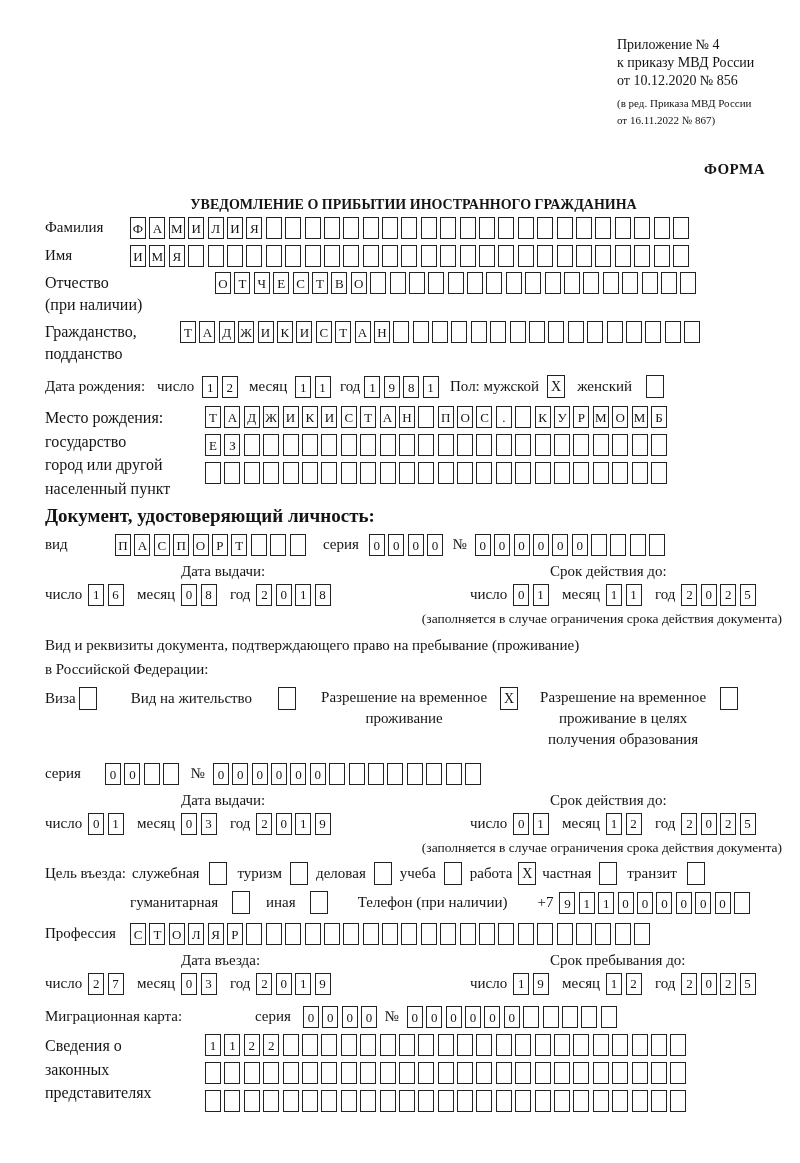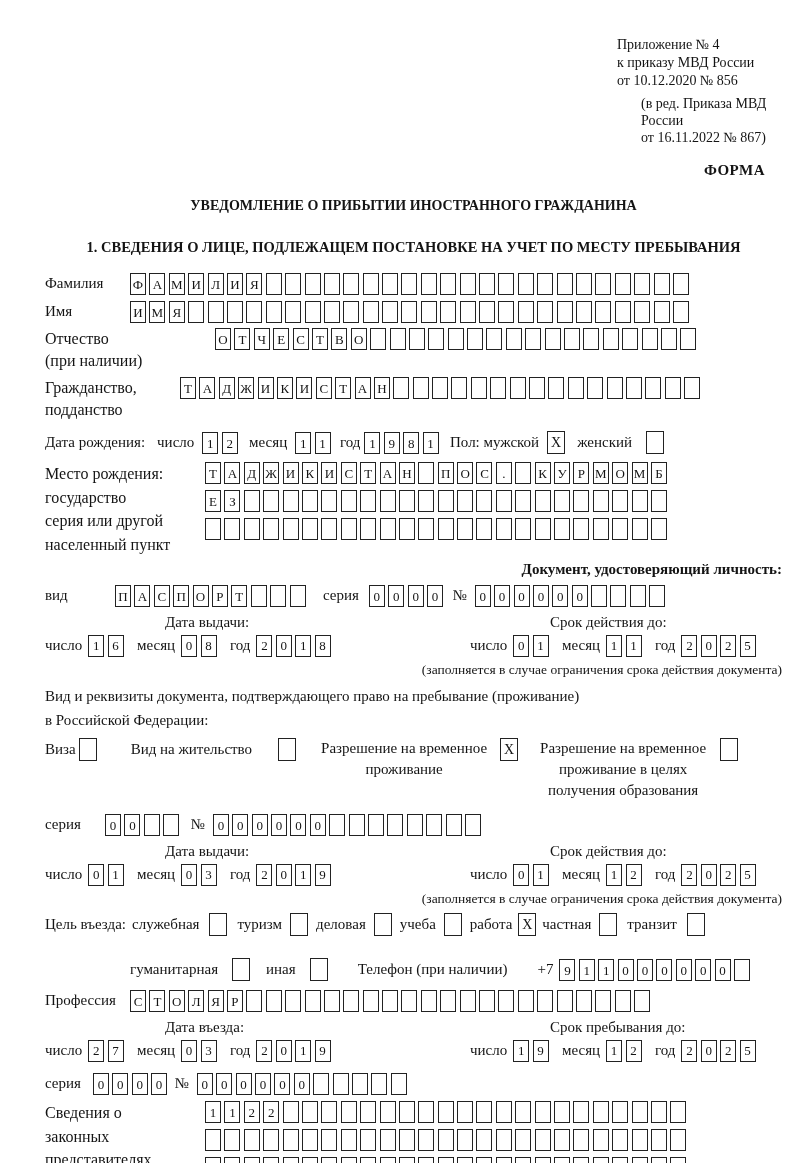--- a/index.html
+++ b/index.html
@@ -6,23 +6,23 @@
   html,body { background:#ffffff; }
   body {
     width:800px; height:1163px; overflow:hidden;
     color:#141414;
     font-family:"Liberation Serif","DejaVu Serif",serif;
   }
   .page { padding:36px 18px 0 45px; }
 
   
   .req-block { margin-left:572px; line-height:18px; font-size:14px; }
-  .req-block .small { font-size:14px; line-height:17px;margin-left:24px; }
+  .req-block .small { font-size:11px; line-height:17px; }
   .req-block .gap { display:block; height:5px; }
-  .forma { text-align:right; padding-right:17px; font-weight:bold; font-size:15px; margin-top:16px; letter-spacing:.5px; }
+  .forma { text-align:right; padding-right:17px; font-weight:bold; font-size:15px; margin-top:32px; letter-spacing:.5px; }
 
   .title { text-align:center; font-weight:bold; font-size:14px; line-height:22px; margin-top:16px; }
   .blank-line { display:inline-block; width:62px; border-bottom:2.2px solid #3a3a3a; height:14px; margin-left:14px; }
   .section-title { text-align:center; font-weight:bold; font-size:14.5px; margin-top:22px; margin-bottom:16px; }
 
   .row { display:flex; align-items:flex-end; margin-bottom:5px; }
   .row.top { align-items:flex-start; }
   .lbl { font-size:15px; flex:none; line-height:23px; }
   .lbl2 { font-size:16px; line-height:22px; flex:none; }
 
@@ -35,21 +35,21 @@
     font-size:13px; line-height:1;
   }
   .checkbox {
     width:18px; height:23px; flex:none;
     border:1.6px solid #222;
     display:inline-flex; align-items:center; justify-content:center;
     font-size:14px;
   }
 
   .hdr-row { position:relative; height:20px; font-size:15px; margin-top:7px; }
-  .hdr1 { position:absolute; left:120px;text-align:right; }
+  .hdr1 { position:absolute; left:136px;text-align:right; }
   .hdr2 { position:absolute; left:505px; }
   .dg-left { width:355px; display:flex; align-items:center; flex:none; }
   .dg-right { display:flex; align-items:center; margin-left:70px; }
   .dg-left > .lbl, .dg-right > .lbl { margin-right:6px; }
   .dg-left > .cells, .dg-right > .cells { margin-right:10px; }
   .note-right { text-align:right; font-size:13.5px; margin:1px 0 6px 0; }
 
   .para { font-size:15px; line-height:24px; }
   .opt-label-c { font-size:15px; line-height:21px; text-align:center; }
 </style>
@@ -66,21 +66,20 @@
     <div class="small">(в ред. Приказа МВД России</div>
     <div class="small">от 16.11.2022 № 867)</div>
   </div>
 
   <div class="forma">ФОРМА</div>
 
   <div class="title">
     <div>УВЕДОМЛЕНИЕ О ПРИБЫТИИ ИНОСТРАННОГО ГРАЖДАНИНА</div>
   </div>
 
-  <div class="section-title">1. СВЕДЕНИЯ О ЛИЦЕ, ПОДЛЕЖАЩЕМ ПОСТАНОВКЕ НА УЧЕТ ПО МЕСТУ ПРЕБЫВАНИЯ</div>
 
   <div class="row">
     <span class="lbl" style="width:85px">Фамилия</span>
     <span class="cells">
         <span class="cell">Ф</span>
         <span class="cell">А</span>
         <span class="cell">М</span>
         <span class="cell">И</span>
         <span class="cell">Л</span>
         <span class="cell">И</span>
@@ -237,21 +236,21 @@
     <span class="lbl" style="margin-left:8px;margin-right:8px">Пол: мужской</span>
     <span class="checkbox">X</span>
     <span class="lbl" style="margin-left:12px;margin-right:14px">женский</span>
     <span class="checkbox"></span>
   </div>
 
   <div class="row top" style="margin-top:8px">
     <span class="lbl2" style="width:160px;line-height:23.5px">
       <span>Место рождения:</span><br>
       <span>государство</span><br>
-      <span>серия или другой</span><br>
+      <span>город или другой</span><br>
       <span>населенный пункт</span>
     </span>
     <span>
       <span class="cells" style="margin-bottom:6px">
           <span class="cell">Т</span>
           <span class="cell">А</span>
           <span class="cell">Д</span>
           <span class="cell">Ж</span>
           <span class="cell">И</span>
           <span class="cell">К</span>
@@ -322,21 +321,21 @@
           <span class="cell"></span>
           <span class="cell"></span>
           <span class="cell"></span>
           <span class="cell"></span>
           <span class="cell"></span>
           <span class="cell"></span>
         </span>
     </span>
   </div>
 
-  <div style="text-align:right;font-weight:bold;font-size:15px;margin:2px 0 6px 0">Документ, удостоверяющий личность:</div>
+  <div style="text-align:left;font-weight:bold;font-size:19px;margin:2px 0 6px 0">Документ, удостоверяющий личность:</div>
 
   <div class="row">
     <span class="lbl" style="width:70px">вид</span>
     <span class="cells">
         <span class="cell">П</span>
         <span class="cell">А</span>
         <span class="cell">С</span>
         <span class="cell">П</span>
         <span class="cell">О</span>
         <span class="cell">Р</span>
@@ -519,21 +518,21 @@
     <span class="lbl" style="margin-left:8px">учеба</span>
     <span class="checkbox" style="margin-left:8px"></span>
     <span class="lbl" style="margin-left:8px">работа</span>
     <span class="checkbox" style="margin-left:6px">X</span>
     <span class="lbl" style="margin-left:6px">частная</span>
     <span class="checkbox" style="margin-left:8px"></span>
     <span class="lbl" style="margin-left:10px">транзит</span>
     <span class="checkbox" style="margin-left:10px"></span>
   </div>
 
-  <div class="row" style="margin-top:22px">
+  <div class="row" style="margin-top:6px">
     <span class="lbl" style="margin-left:85px">гуманитарная</span>
     <span class="checkbox" style="margin-left:14px"></span>
     <span class="lbl" style="margin-left:16px">иная</span>
     <span class="checkbox" style="margin-left:14px"></span>
     <span class="lbl" style="margin-left:30px">Телефон (при наличии)</span>
     <span class="lbl" style="margin-left:30px;margin-right:6px">+7</span>
     <span class="cells">
         <span class="cell">9</span>
         <span class="cell">1</span>
         <span class="cell">1</span>
@@ -619,20 +618,21 @@
       <span class="cells">
           <span class="cell">2</span>
           <span class="cell">0</span>
           <span class="cell">2</span>
           <span class="cell">5</span>
         </span>
     </span>
   </div>
 
   <div class="row" style="margin-top:10px">
+    <span class="lbl" style="width:210px">Миграционная карта:</span>
     <span class="lbl" style="margin-right:12px">серия</span>
     <span class="cells">
         <span class="cell">0</span>
         <span class="cell">0</span>
         <span class="cell">0</span>
         <span class="cell">0</span>
       </span>
     <span class="lbl" style="margin-left:4px;margin-right:8px">№</span>
     <span class="cells">
         <span class="cell">0</span>

